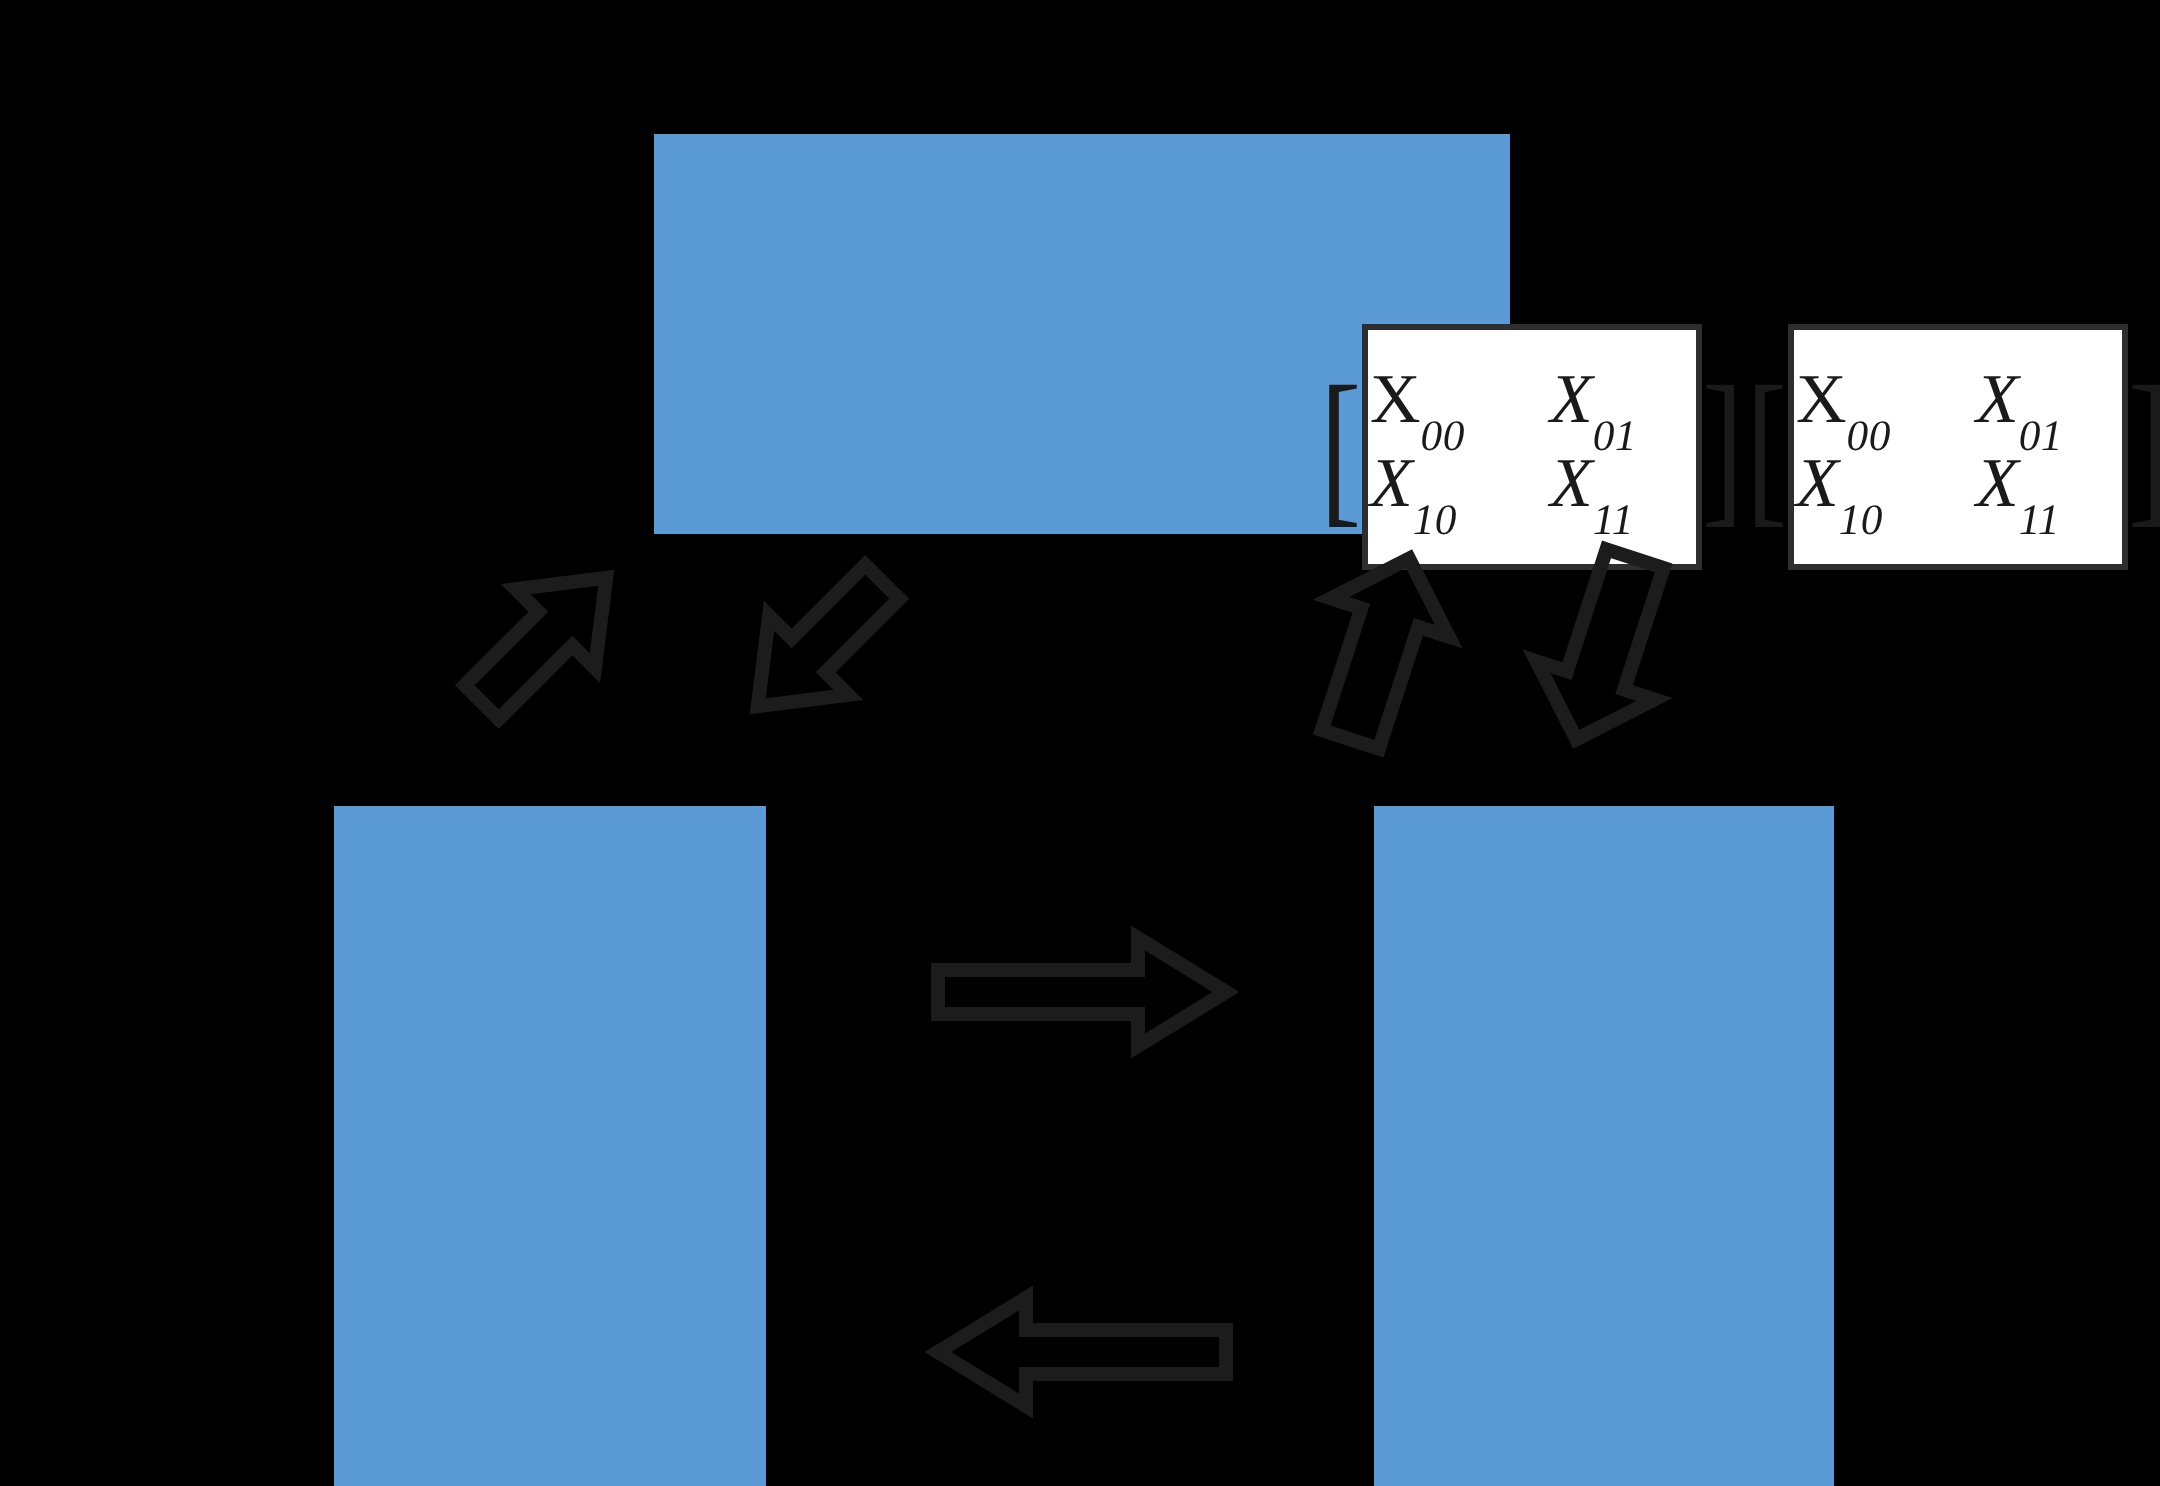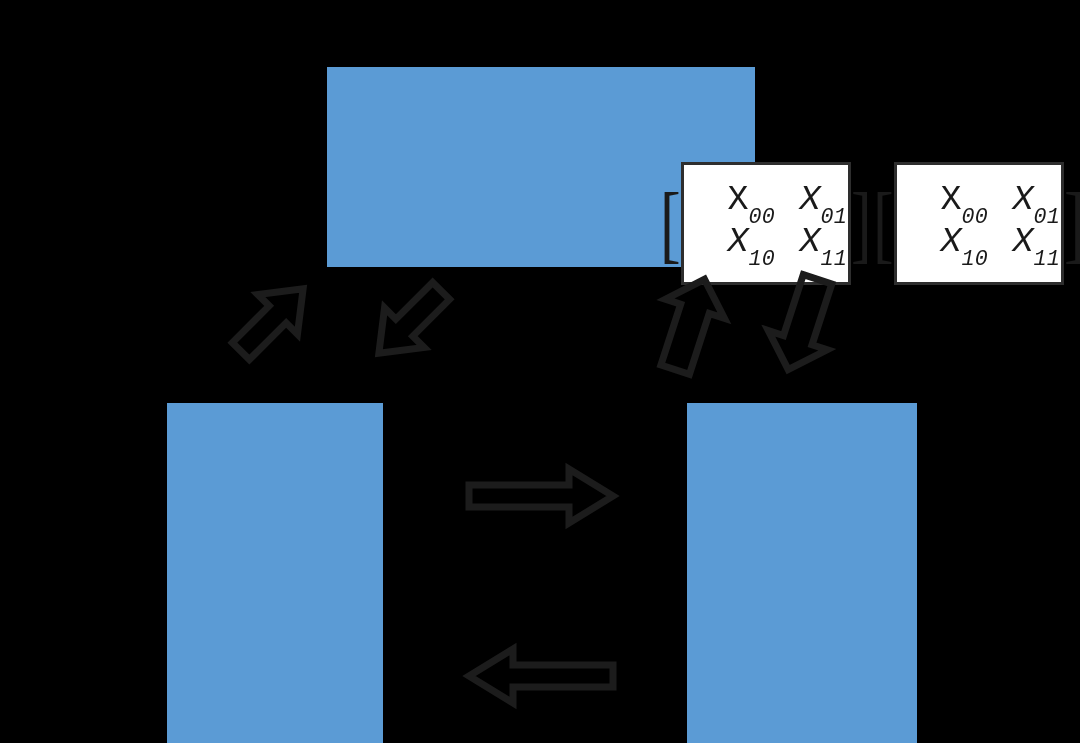--- a/index.html
+++ b/index.html
@@ -63,22 +63,21 @@
     display: inline-flex;
     flex-direction: column;
   }
   .row {
     display: inline-flex;
     align-items: baseline;
     white-space: nowrap;
   }
   .cell {
     display: inline-block;
-    text-align: right;
-    font-family: Liberation Mono, monospace;
+    text-align: left;
   }
   .sym { font-style: normal; }
   .sym.it { font-style: italic; }
   .sub {
     font-size: 0.62em;
     font-style: italic;
     vertical-align: sub;
     position: relative;
     top: 0.30em;
     letter-spacing: 0.2px;

